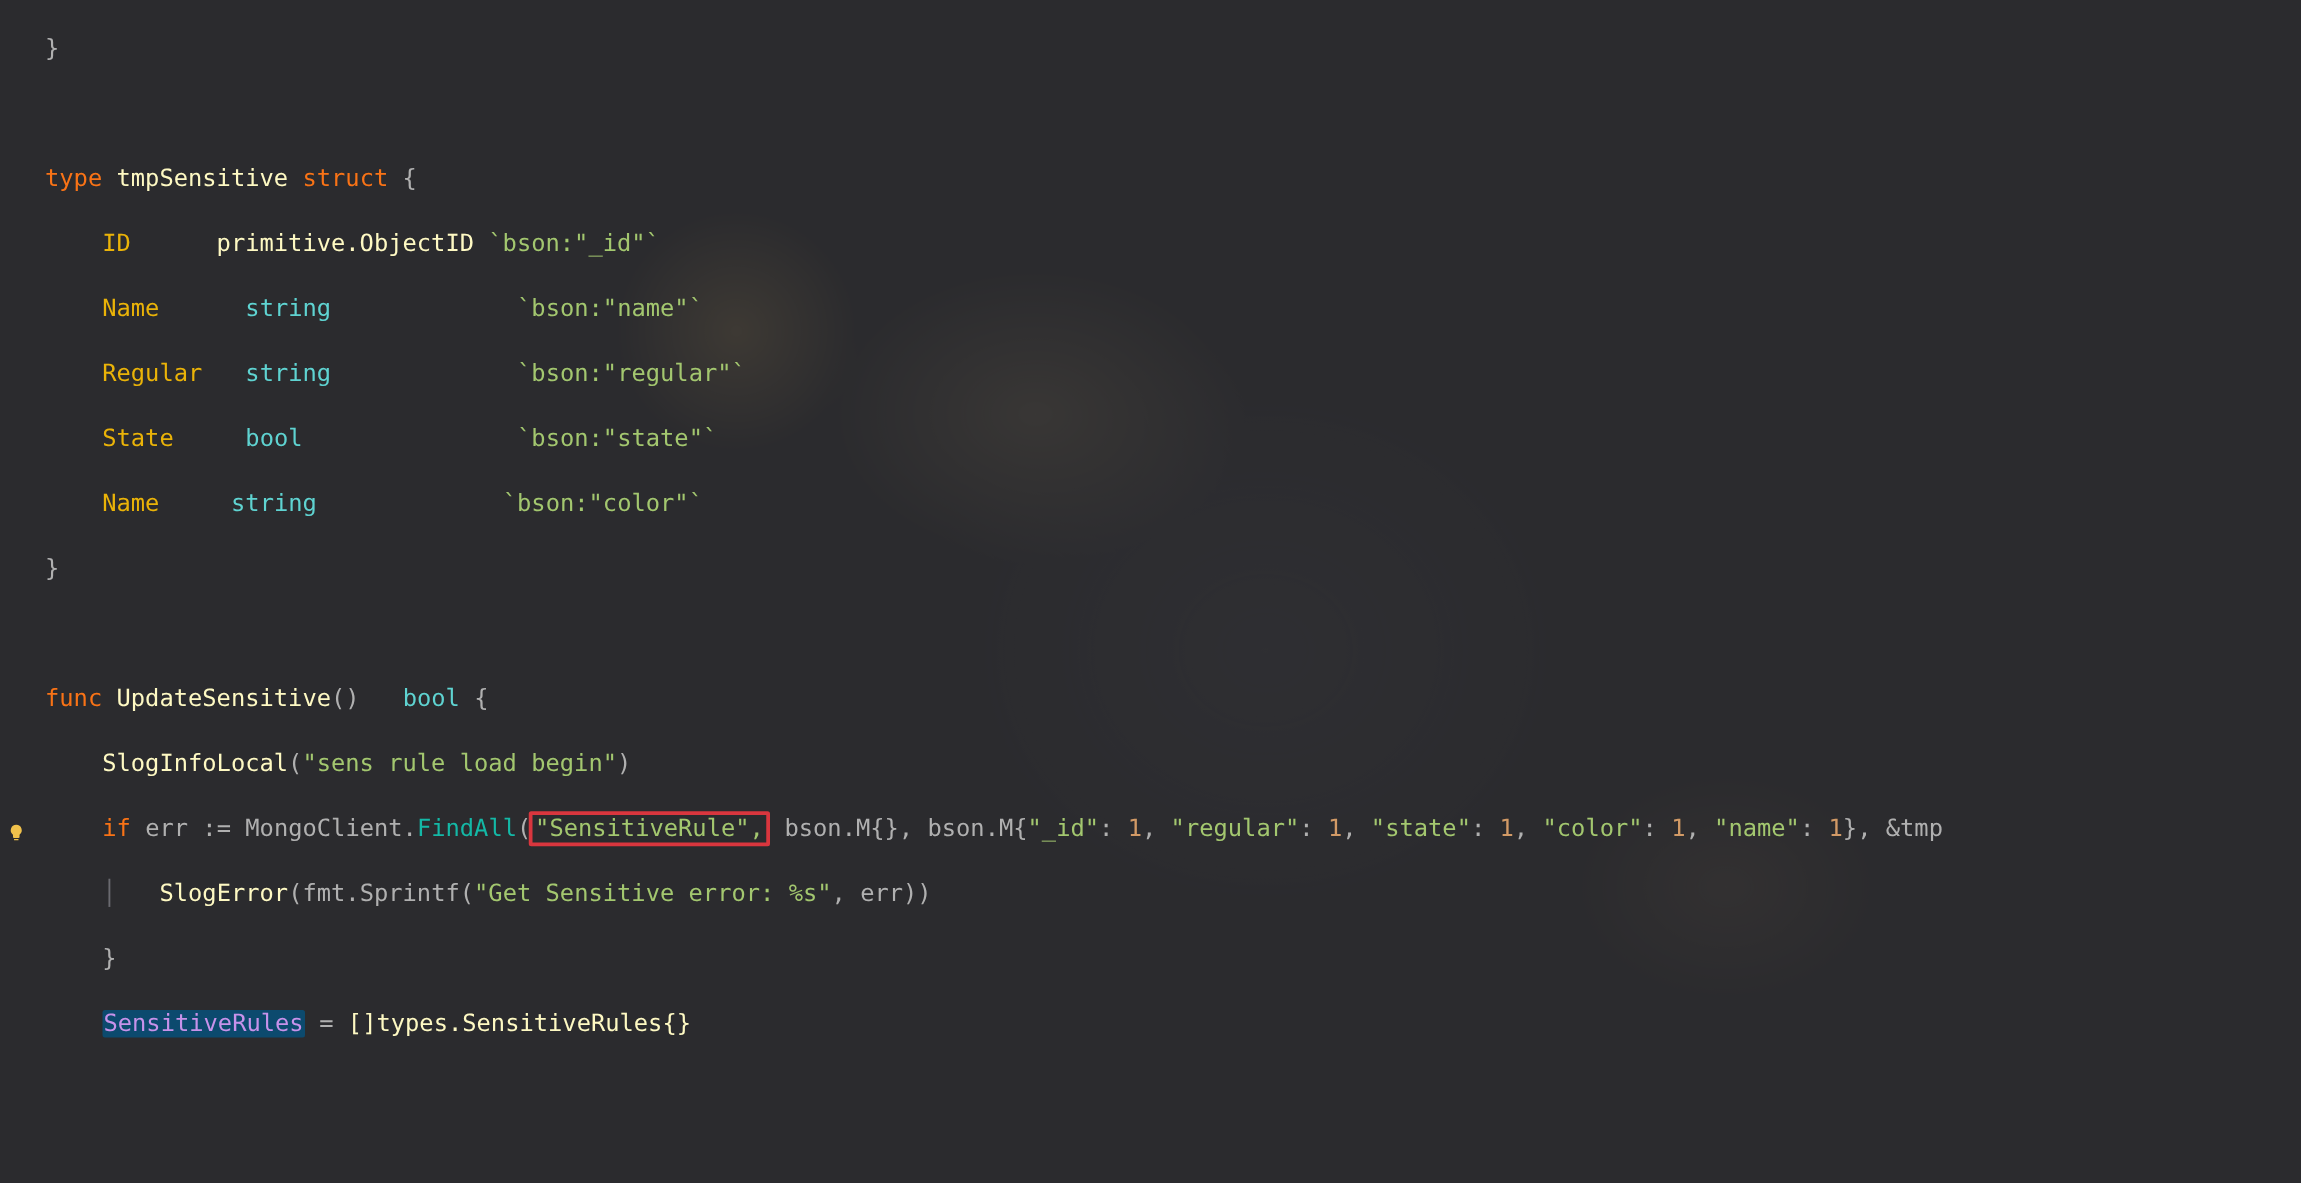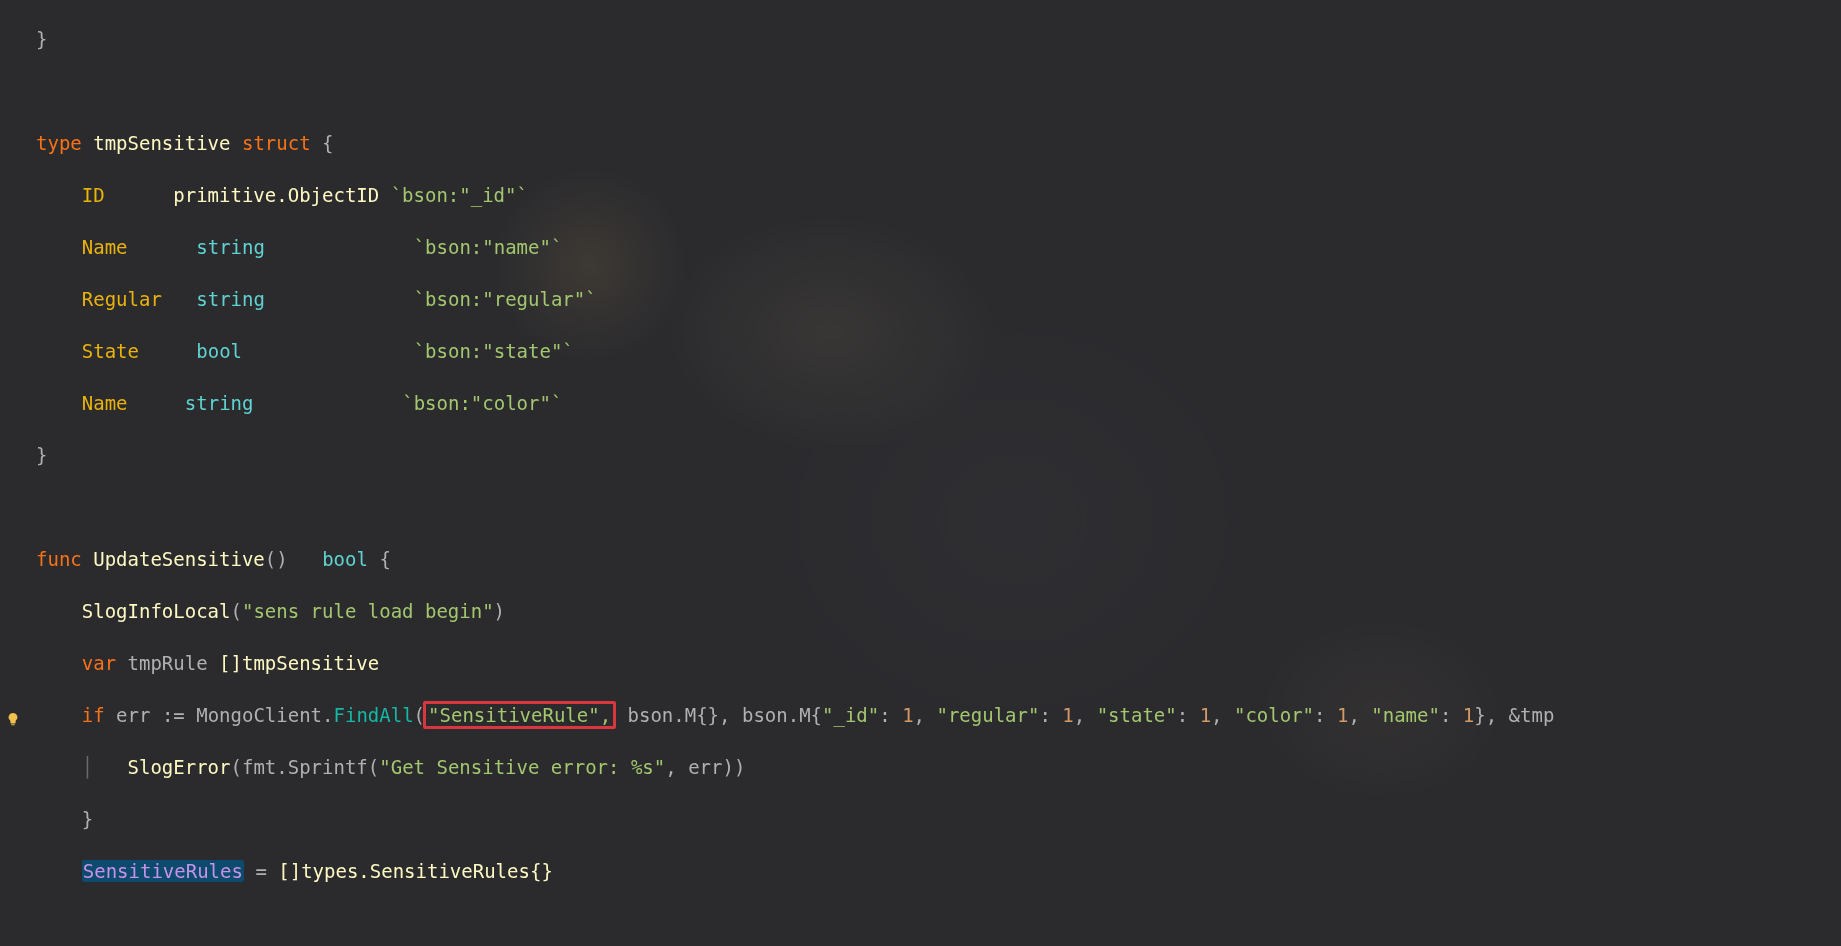--- a/index.html
+++ b/index.html
@@ -74,21 +74,20 @@
 <div class="line"><span class="kw">type</span> <span class="typ">tmpSensitive</span> <span class="kw">struct</span> <span class="brace">{</span></div>
 <div class="line">    <span class="field">ID</span>      <span class="typ">primitive.ObjectID</span> <span class="tag">`bson:"_id"`</span></div>
 <div class="line">    <span class="field">Name</span>    <span class="builtin">string</span>             <span class="tag">`bson:"name"`</span></div>
 <div class="line">    <span class="field">Regular</span> <span class="builtin">string</span>             <span class="tag">`bson:"regular"`</span></div>
 <div class="line">    <span class="field">State</span>   <span class="builtin">bool</span>               <span class="tag">`bson:"state"`</span></div>
 <div class="line">    <span class="field">Name</span>   <span class="builtin">string</span>             <span class="tag">`bson:"color"`</span></div>
 <div class="line"><span class="brace">}</span></div>
 <div class="line"></div>
 <div class="line"><span class="kw">func</span> <span class="typ">UpdateSensitive</span><span class="paren">()</span> <span class="builtin">bool</span> <span class="brace">{</span></div>
 <div class="line">    <span class="typ">SlogInfoLocal</span><span class="paren">(</span><span class="str">"sens rule load begin"</span><span class="paren">)</span></div>
-<div class="line">    <span class="kw">var</span> <span class="ident">tmpRule</span> <span class="typ">[]tmpSensitive</span></div>
 <div class="line"><span class="gutter-bulb" style="left:-30px;"><svg viewBox="0 0 16 16" width="14" height="14">
           <path class="bulb-icon" d="M8 1a5 5 0 00-3 9v2a1 1 0 001 1h4a1 1 0 001-1v-2a5 5 0 00-3-9zM6 14h4v1H6z"></path>
         </svg></span>    <span class="kw">if</span> <span class="ident">err</span> <span class="punct">:=</span> <span class="ident">MongoClient</span><span class="punct">.</span><span class="fn">FindAll</span><span class="paren">(</span><span class="redbox"><span class="str">"SensitiveRule",</span></span> <span class="ident">bson.M{}</span><span class="punct">,</span> <span class="ident">bson.M{</span><span class="str">"_id"</span><span class="punct">: </span><span class="num">1</span><span class="punct">, </span><span class="str">"regular"</span><span class="punct">: </span><span class="num">1</span><span class="punct">, </span><span class="str">"state"</span><span class="punct">: </span><span class="num">1</span><span class="punct">, </span><span class="str">"color"</span><span class="punct">: </span><span class="num">1</span><span class="punct">, </span><span class="str">"name"</span><span class="punct">: </span><span class="num">1</span><span class="brace">}</span><span class="ident">, &amp;tmp</span></div>
 <div class="line">    <span class="vertbar">│</span>   <span class="typ">SlogError</span><span class="paren">(</span><span class="ident">fmt.Sprintf</span><span class="paren">(</span><span class="str">"Get Sensitive error: %s"</span><span class="punct">, </span><span class="ident">err</span><span class="paren">))</span></div>
 <div class="line">    <span class="brace">}</span></div>
 <div class="line">    <span class="highvar">SensitiveRules</span> <span class="punct">=</span> <span class="typ">[]types.SensitiveRules{}</span></div>
 
 
 
 

